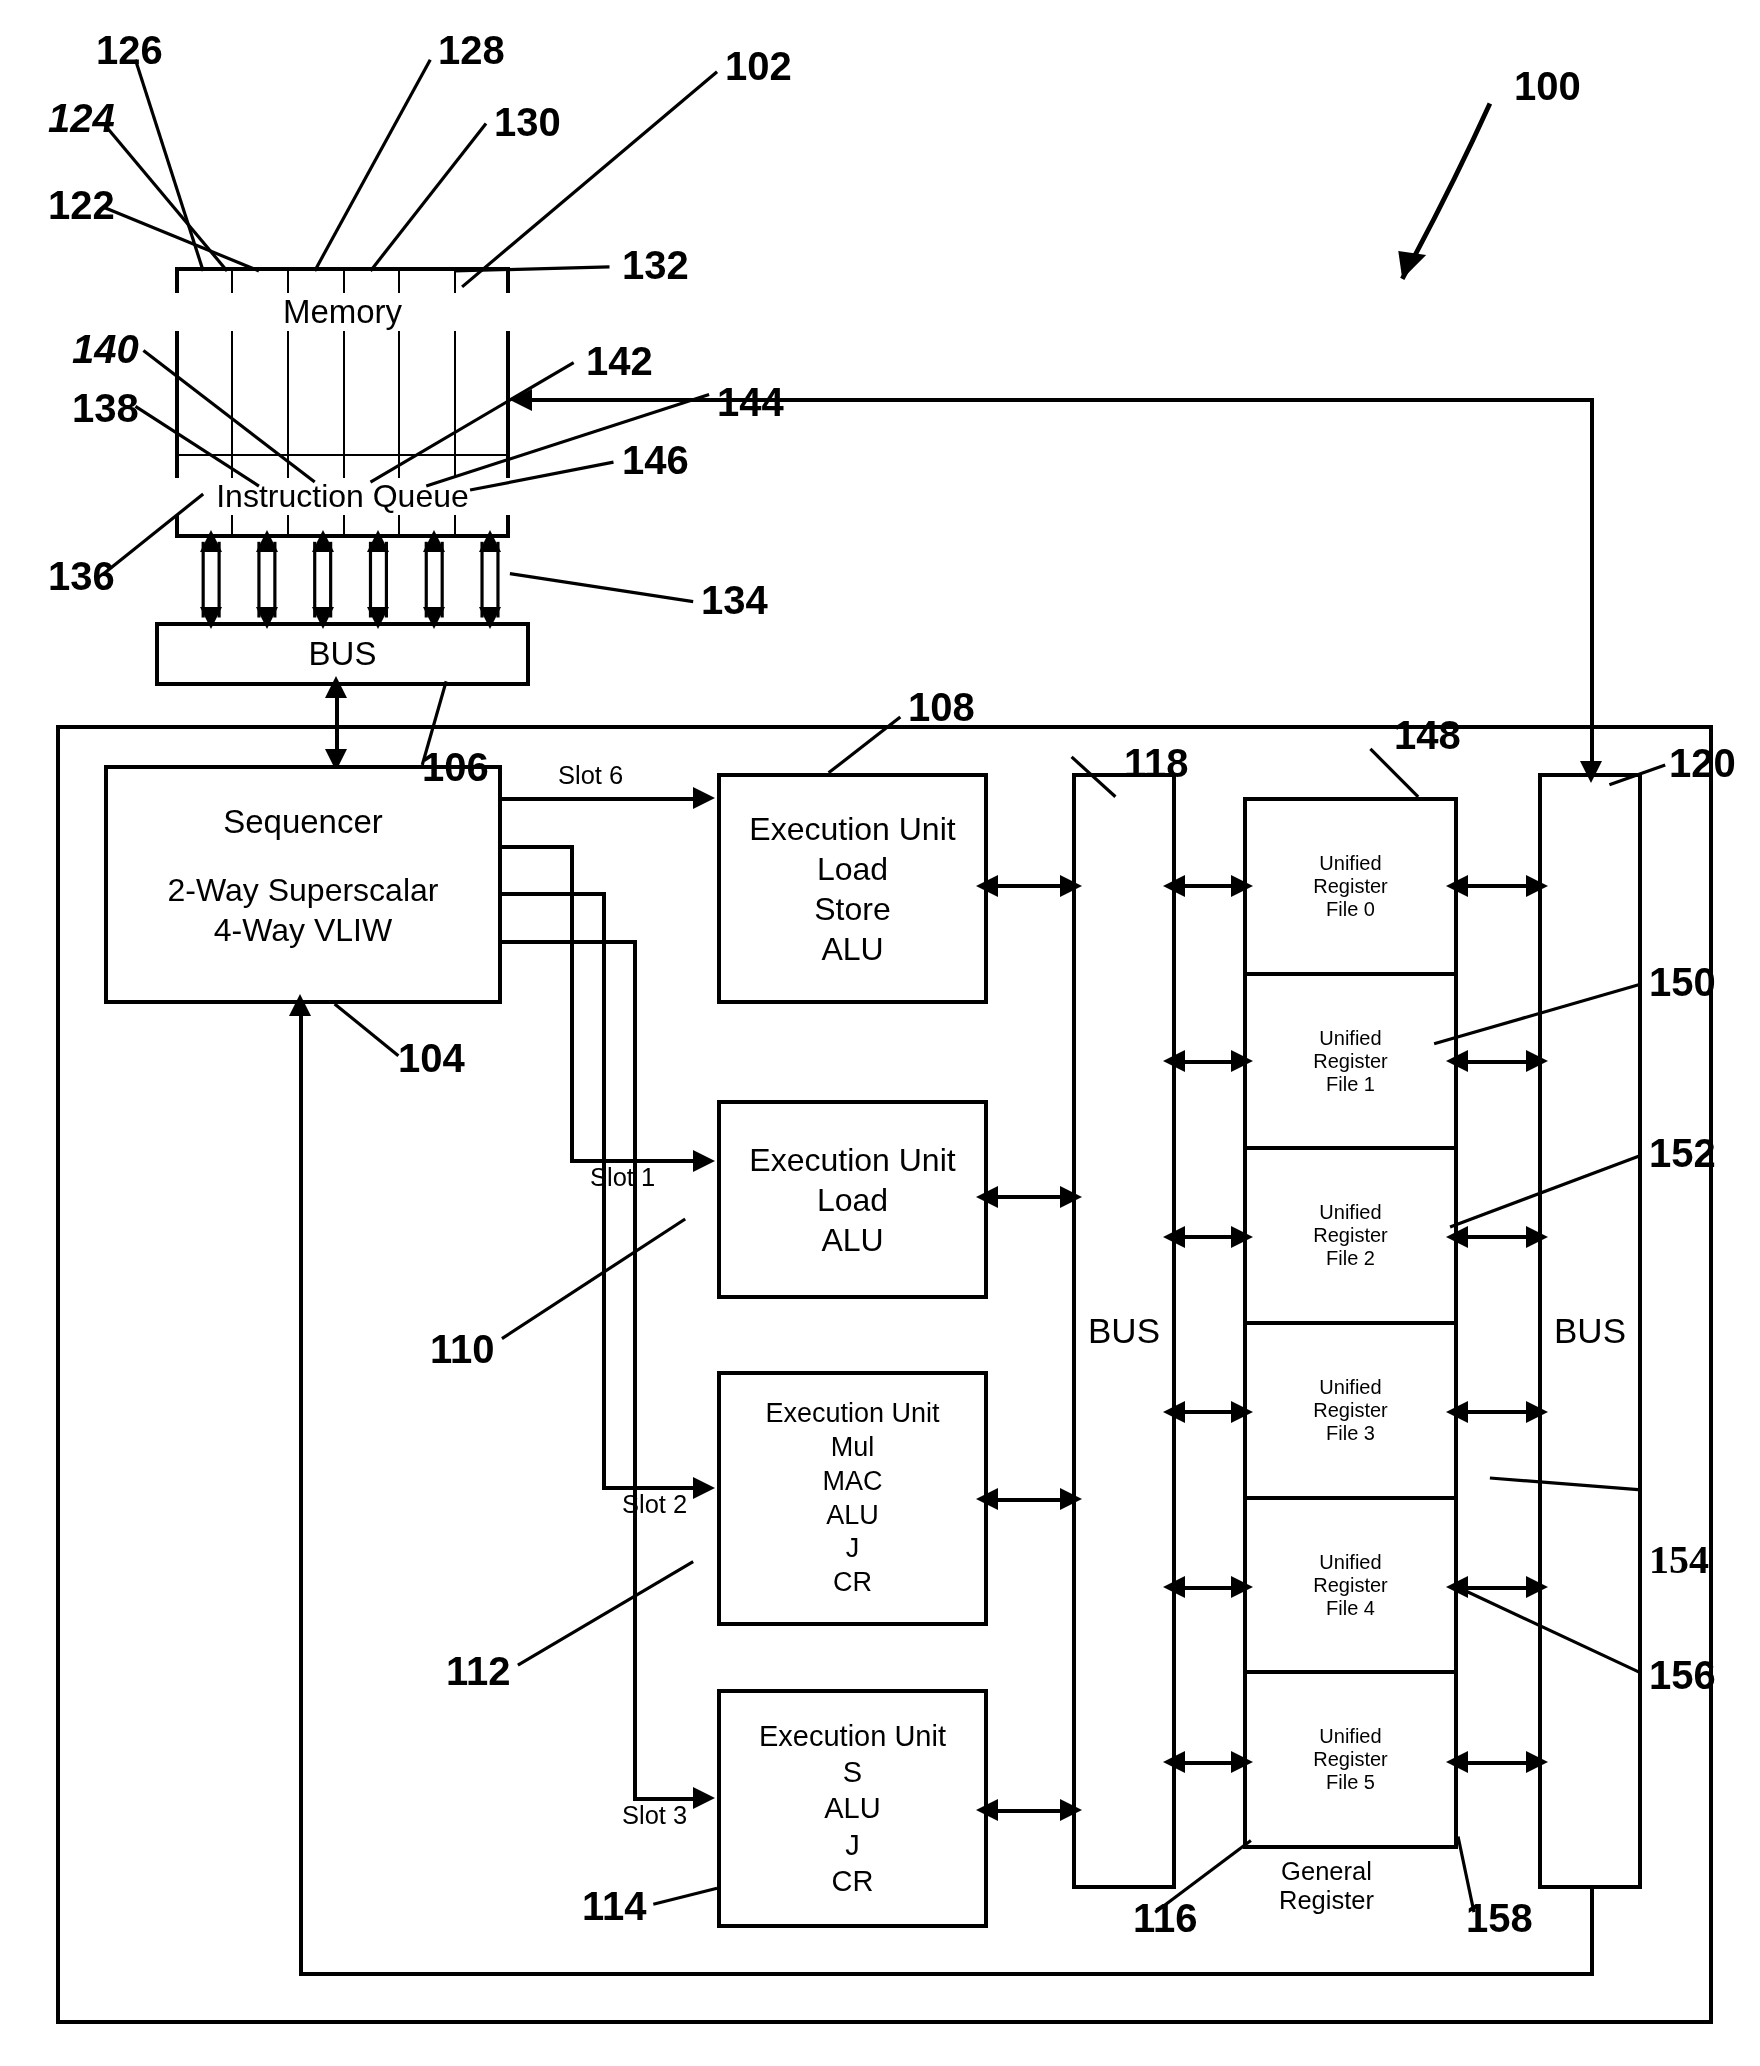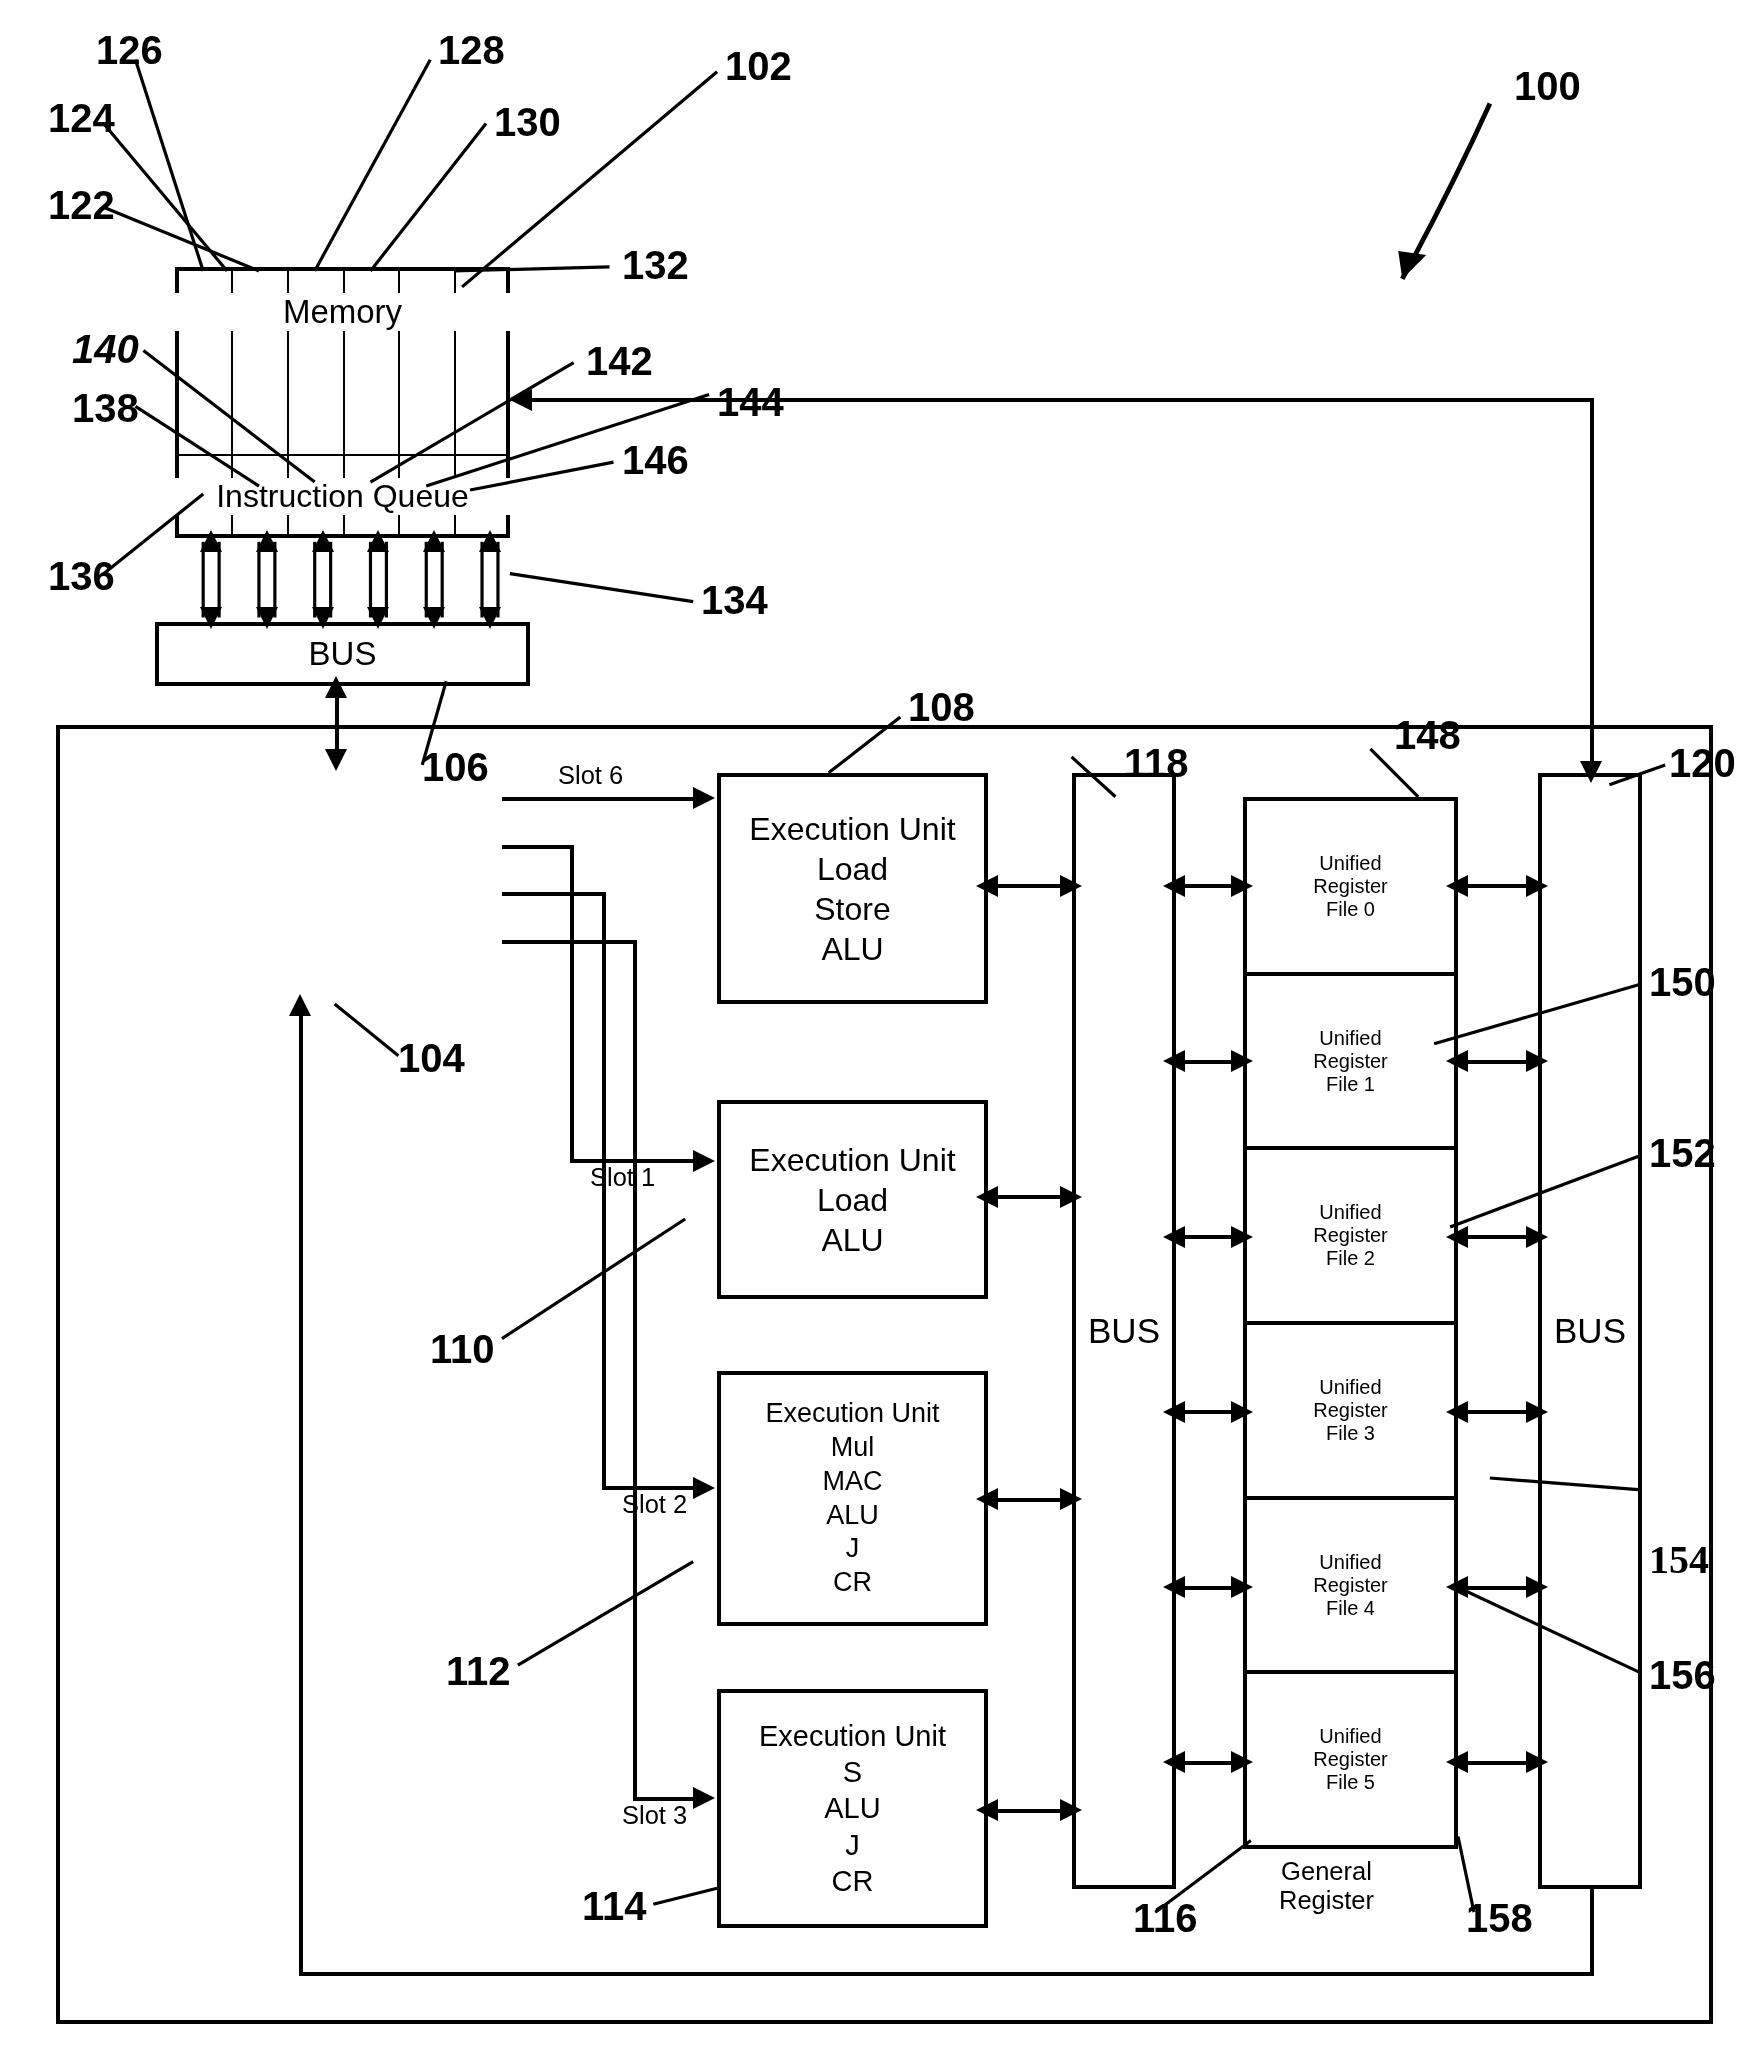--- a/index.html
+++ b/index.html
@@ -179,20 +179,25 @@
     <div class="arrowhead ah-down" style="left:367px; top:607px;"></div>
   <div class="arrowhead ah-up" style="left:423px; top:530px;"></div>
     <div class="arrowhead ah-down" style="left:423px; top:607px;"></div>
   <div class="arrowhead ah-up" style="left:479px; top:530px;"></div>
     <div class="arrowhead ah-down" style="left:479px; top:607px;"></div>
 
   <div class="vline" style="left:335px; top:685px; height:76px;"></div>
   <div class="arrowhead ah-up" style="left:325px; top:676px;"></div>
   <div class="arrowhead ah-down" style="left:325px; top:749px;"></div>
 
+  <div class="box" style="left:104px; top:765px; width:398px; height:239px; justify-content:flex-start; padding-top:32px;">
+    <div style="font-size:33px; margin-bottom:28px;">Sequencer</div>
+    <div>2-Way Superscalar</div>
+    <div>4-Way VLIW</div>
+  </div>
 
   <div class="hline" style="left:502px; top:797px; width:199px;"></div>
   <div class="arrowhead ah-right" style="left:693px; top:787px;"></div>
   <div class="small-label" style="left:558px; top:761px;">Slot 6</div>
 
   <div class="hline" style="left:502px; top:845px; width:72px;"></div>
   <div class="vline" style="left:570px; top:845px; height:315px;"></div>
   <div class="hline" style="left:570px; top:1159px; width:131px;"></div>
   <div class="arrowhead ah-right" style="left:693px; top:1150px;"></div>
   <div class="small-label" style="left:590px; top:1163px;">Slot 1</div>
@@ -368,21 +373,21 @@
 
     <line x1="1780" y1="1000" x2="1720" y2="940"></line>
     <line x1="1800" y1="1310" x2="2060" y2="1235"></line>
     <line x1="1820" y1="1540" x2="2060" y2="1450"></line>
     <line x1="1870" y1="1855" x2="2060" y2="1870"></line>
     <line x1="1825" y1="1990" x2="2060" y2="2100"></line>
     <line x1="1830" y1="2305" x2="1850" y2="2400"></line>
   </svg>
 
   <div class="label" style="left:96px; top:28px;">126</div>
-  <div class="label" style="left:48px; top:96px;">124</div>
+  <div class="label" style="left:48px; top:96px;font-style:italic;">124</div>
   <div class="label" style="left:48px; top:183px;">122</div>
   <div class="label" style="left:438px; top:28px;">128</div>
   <div class="label" style="left:494px; top:100px;">130</div>
   <div class="label" style="left:622px; top:243px;">132</div>
   <div class="label" style="left:725px; top:44px;">102</div>
 
   <div class="label" style="left:72px; top:327px;font-style:italic;">140</div>
   <div class="label" style="left:72px; top:386px;">138</div>
   <div class="label" style="left:48px; top:554px;">136</div>
   <div class="label" style="left:586px; top:339px;">142</div>

